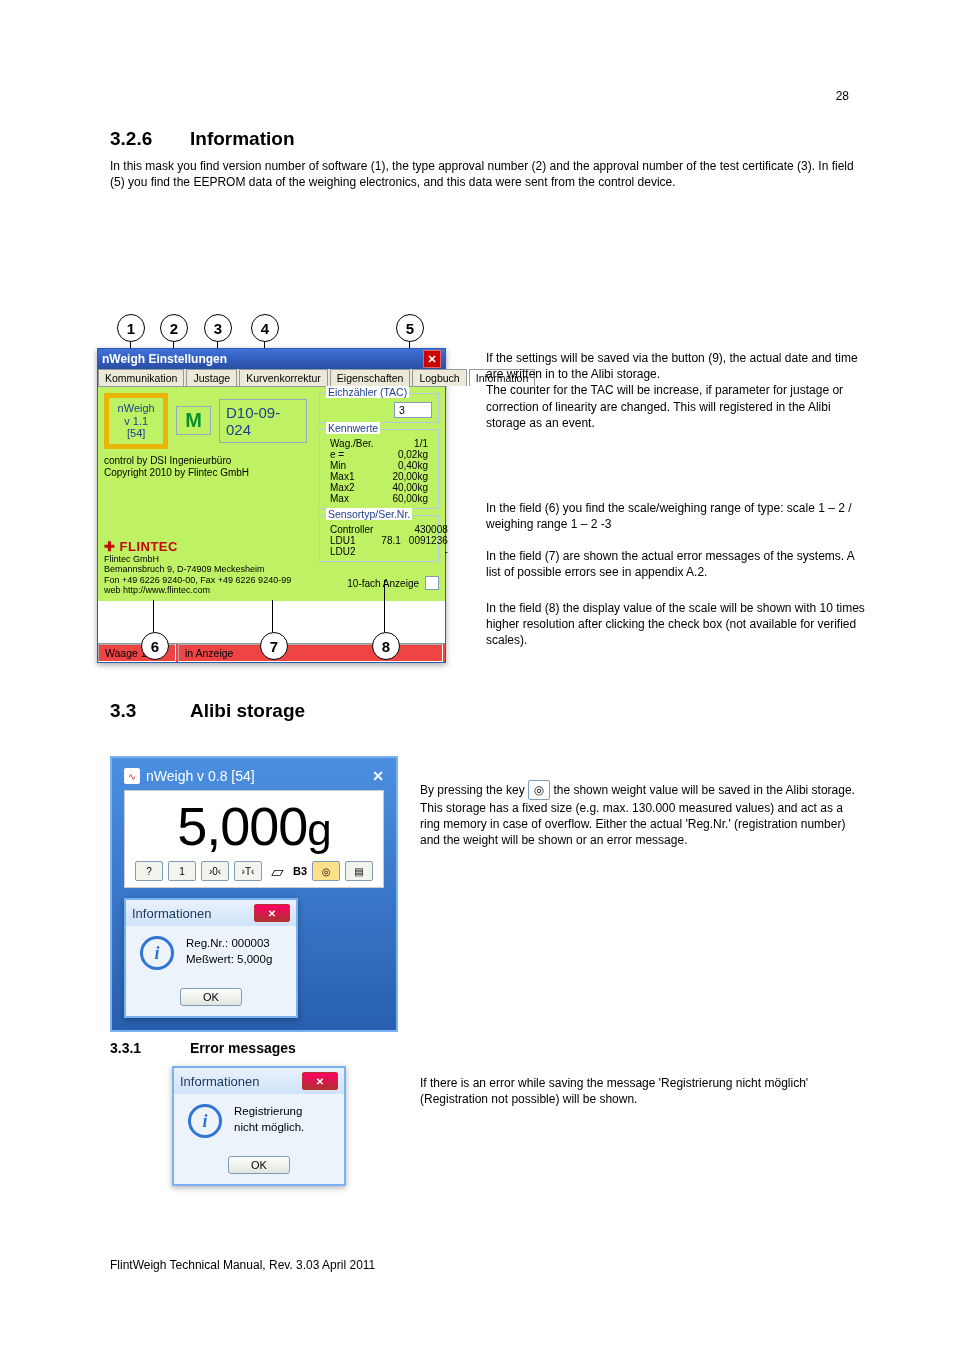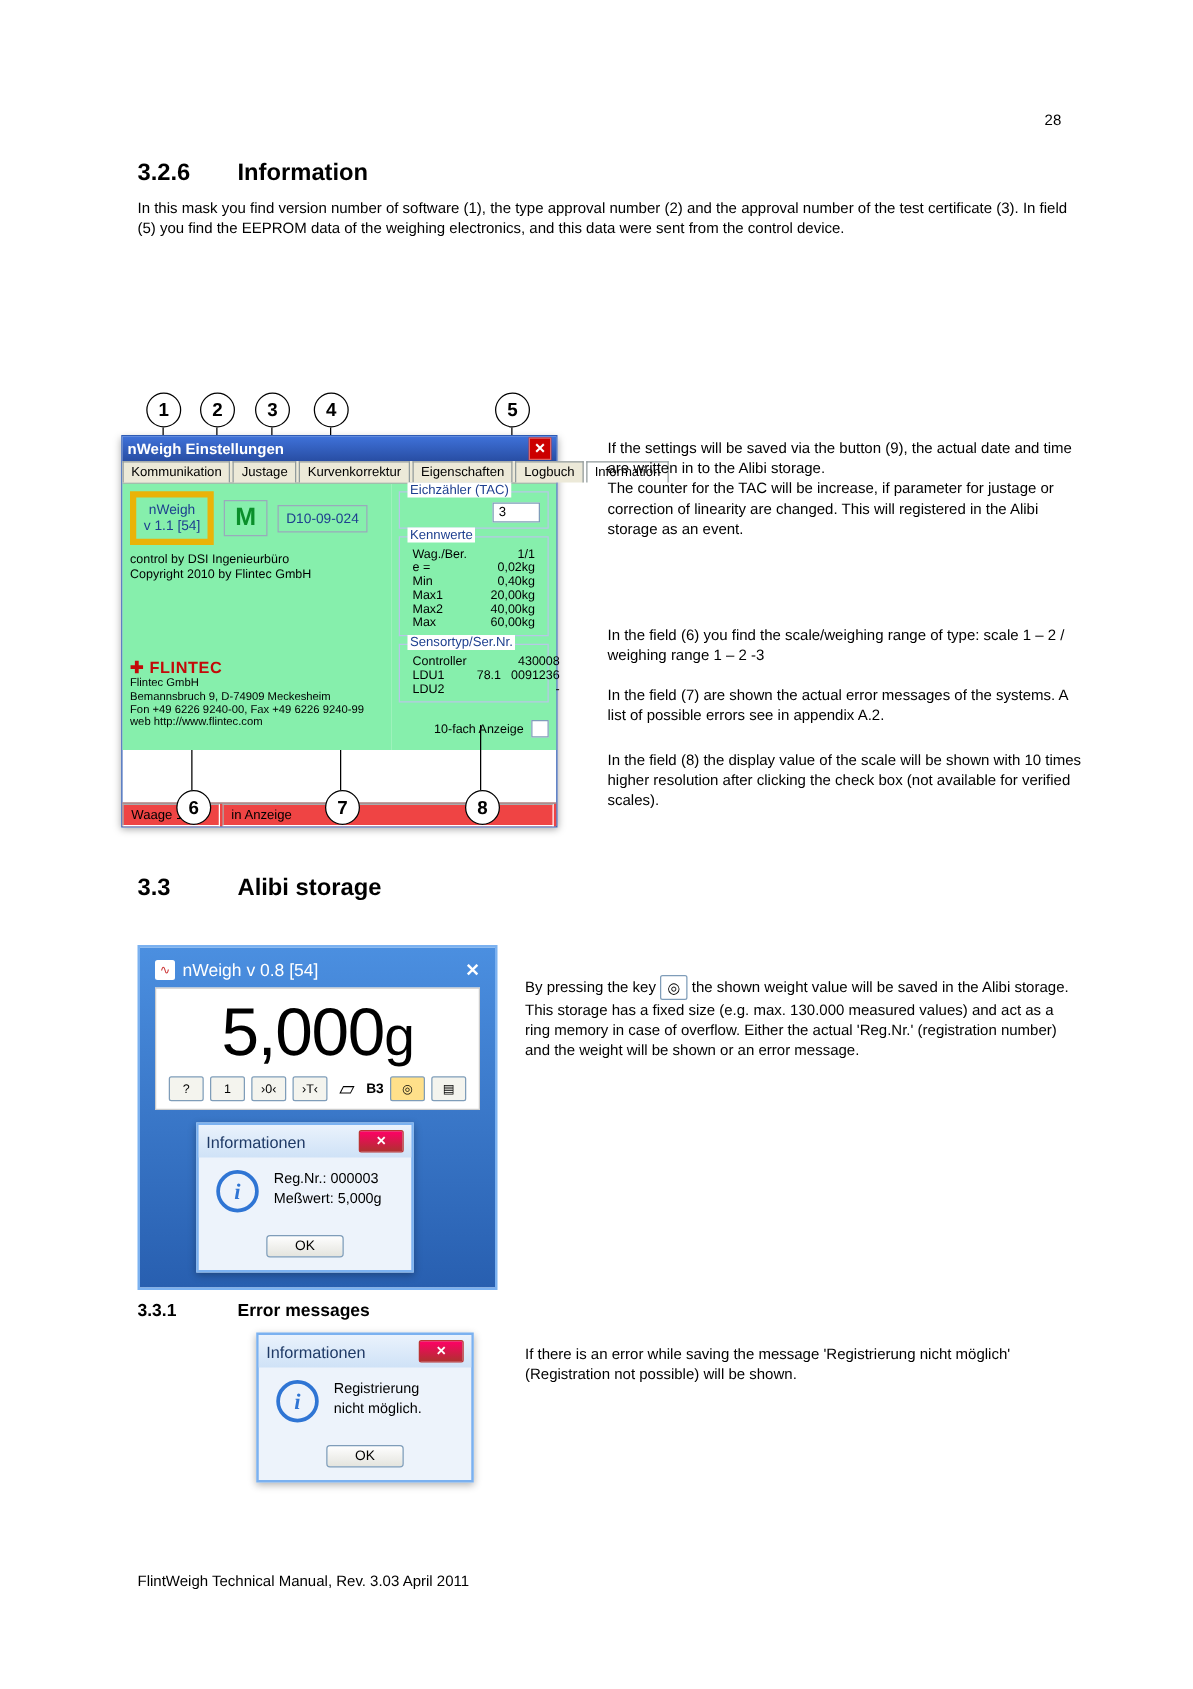--- a/index.html
+++ b/index.html
@@ -11,24 +11,24 @@
 
 .call{width:26px;height:26px;border:1.5px solid #000;border-radius:50%;background:#fff;color:#000;font-weight:bold;font-size:15px;display:flex;align-items:center;justify-content:center;}
 .lead{border-left:1.5px solid #000;width:0;}
 
 .dlg{border:1px solid #2e5bb4;background:#fff;box-shadow:0 2px 6px rgba(0,0,0,.35);}
 .titlebar{background:linear-gradient(#3f72d9,#284da3);color:#fff;font-size:12px;font-weight:bold;height:20px;line-height:20px;padding:0 4px;display:flex;align-items:center;justify-content:space-between;}
 .closebox{width:16px;height:16px;background:#c00;border:1px solid #d66;display:flex;align-items:center;justify-content:center;font-size:11px;color:#fff;}
 .tabs{display:flex;background:#ece9d8;border-bottom:1px solid #919b9c;font-size:10.5px;}
 .tab{padding:2px 6px;border:1px solid #919b9c;border-bottom:none;margin-right:2px;background:#ece9d8;}
 .tab.active{background:#fff;font-weight:normal;}
-.panel{background:#86efac;padding:6px;}
+.panel{background:#bef264;padding:6px;}
 .nwbox{border:5px solid #eab308;padding:4px 6px;color:#1d3f8f;font-size:11px;text-align:center;line-height:1.15;}
 .bigM{color:#0a8f2b;font-weight:bold;font-size:20px;border:1px solid #9ab;padding:2px 8px;}
-.dcode{border:1px solid #9ab;padding:4px 6px;color:#1d3f8f;font-size:11px;}
+.dcode{border:1px solid #9ab;padding:4px 6px;color:#1d3f8f;font-size:15px;}
 .frame{border:1px solid #b7c7e6;padding:4px 6px;position:relative;margin-bottom:6px;}
 .frame .legend{position:absolute;top:-8px;left:6px;background:#fff;color:#1d3f8f;font-size:10.5px;padding:0 2px;}
 .frame table{font-size:10px;color:#000;border-collapse:collapse;}
 .frame td{padding:0 4px;}
 .inbox{border:1px solid #7f9db9;background:#fff;font-size:10.5px;padding:1px 4px;width:28px;text-align:left;}
 .status{display:flex;background:#ef4444;font-size:10.5px;border-top:1px solid #919b9c;margin-top:42px;}
 .status div{border:1px inset #fff;padding:2px 6px;margin-right:2px;}
 .flintec{color:#c30909;font-weight:bold;font-size:13px;letter-spacing:.5px;}
 .addr{font-size:9px;color:#000;line-height:1.15;}
 .chk{width:12px;height:12px;border:1px solid #7f9db9;background:#fff;}
@@ -36,21 +36,21 @@
 .wpanel{background:linear-gradient(#4b8fe0,#285fb0);border:2px solid #7bb1f0;padding:10px 12px 12px 12px;}
 .wtitle{color:#fff;font-size:14px;font-weight:normal;margin-bottom:6px;display:flex;align-items:center;}
 .wtitle .appicon{width:16px;height:16px;background:#fff;border-radius:2px;margin-right:6px;display:flex;align-items:center;justify-content:center;}
 .wX{margin-left:auto;color:#fff;font-size:14px;font-weight:bold;}
 .lcd{background:#fff;border:1px solid #ccc;padding:4px 10px 6px 10px;}
 .weight{font-size:54px;font-weight:normal;color:#000;text-align:center;letter-spacing:-1px;}
 .btnrow{display:flex;align-items:center;gap:5px;margin-top:4px;}
 .tbtn{border:1px solid #7f9db9;background:#f4f4ee;font-size:10px;color:#000;height:18px;min-width:20px;display:flex;align-items:center;justify-content:center;border-radius:2px;padding:0 3px;}
 .tbtn.tog{background:#ffe08a;}
 
-.infobox{border:2px solid #7bb1f0;background:#edf3fb;box-shadow:0 2px 6px rgba(0,0,0,.3);margin-left:33px;}
+.infobox{border:2px solid #7bb1f0;background:#edf3fb;box-shadow:0 2px 6px rgba(0,0,0,.3);}
 .infohdr{background:linear-gradient(#eaf2fc,#cfe2f7);font-size:13px;color:#1f3a66;padding:4px 6px;display:flex;align-items:center;}
 .infoX{margin-left:auto;border:1px solid #b33;background:linear-gradient(#f06,#b03030);color:#fff;font-size:10px;font-weight:bold;width:34px;height:16px;display:flex;align-items:center;justify-content:center;border-radius:2px;}
 .infobody{padding:10px 14px 12px 14px;display:flex;gap:12px;}
 .infoicon{width:28px;height:28px;border:3px solid #2f75d4;border-radius:50%;color:#2f75d4;font-family:Georgia,serif;font-style:italic;font-weight:bold;font-size:18px;display:flex;align-items:center;justify-content:center;}
 .infotxt{font-size:11.5px;color:#000;line-height:1.35;}
 .okbtn{border:1px solid #7f9db9;background:linear-gradient(#fefefe,#e4e4de);font-size:11px;padding:2px 22px;border-radius:3px;display:block;margin:6px auto 10px auto;}
 
 .logicon{border:1px solid #7f9db9;background:#fff;display:inline-flex;align-items:center;justify-content:center;width:20px;height:18px;border-radius:2px;}
 .footer{font-size:12px;color:#000;}
 </style>

